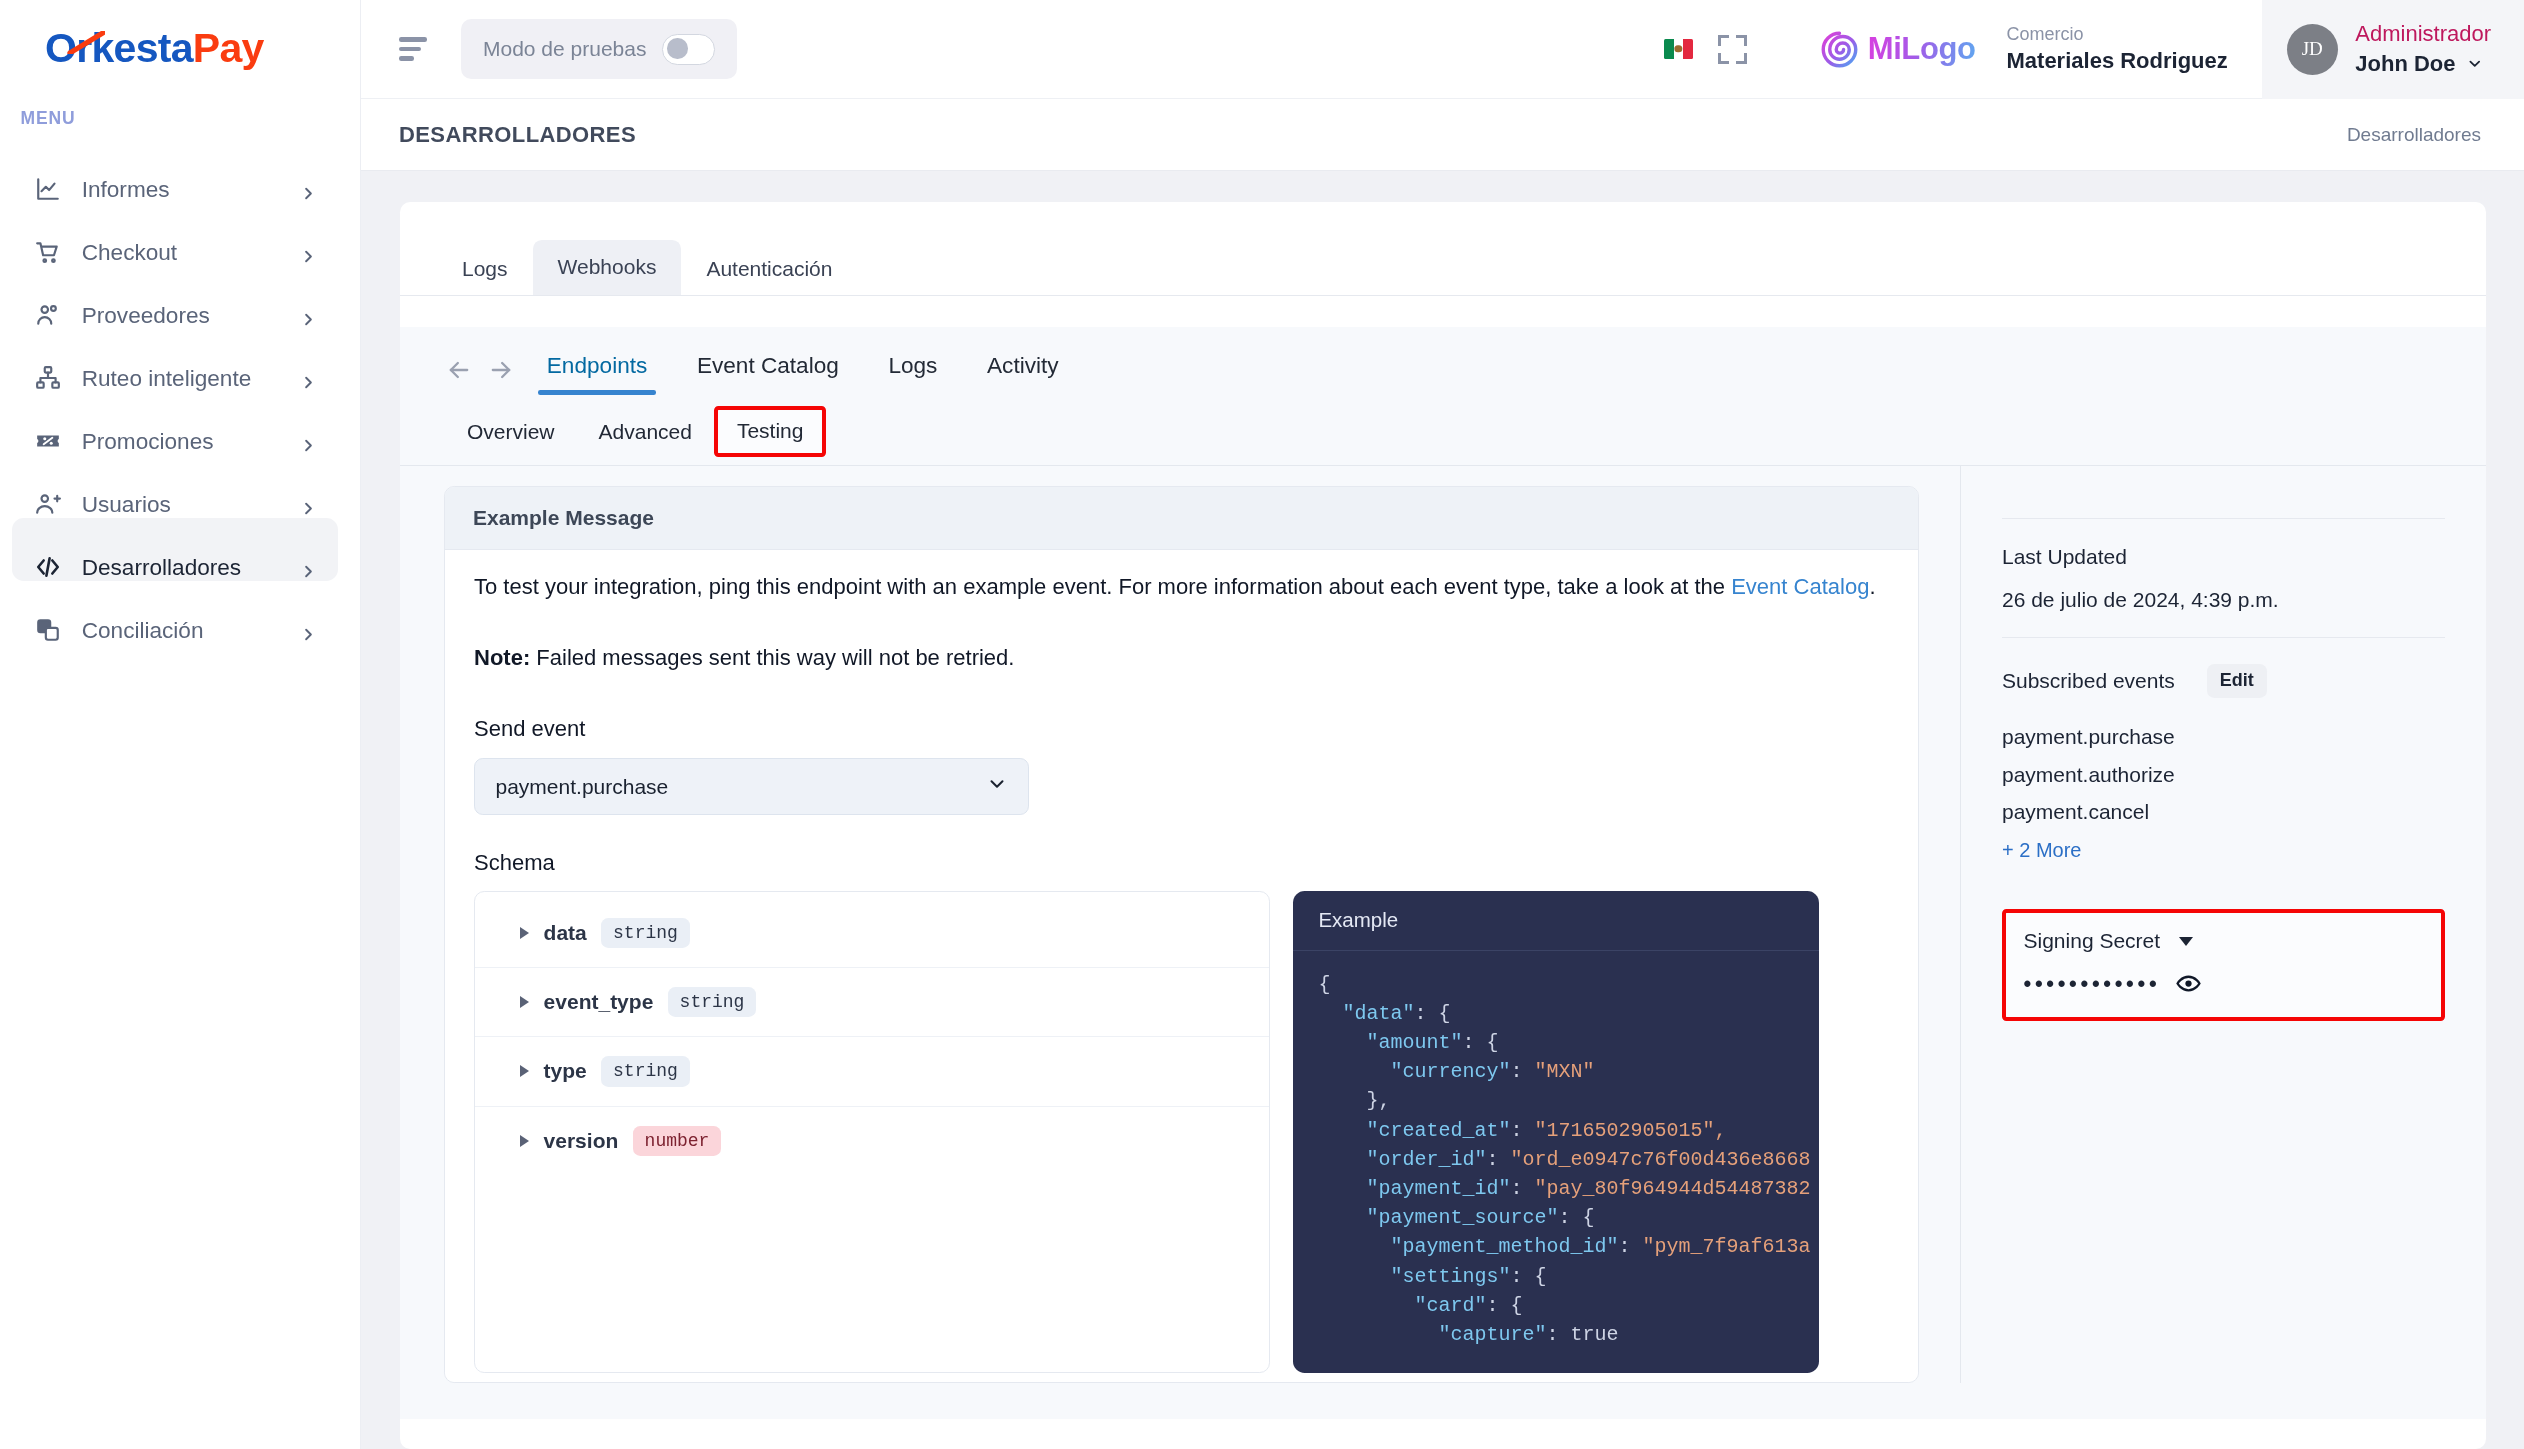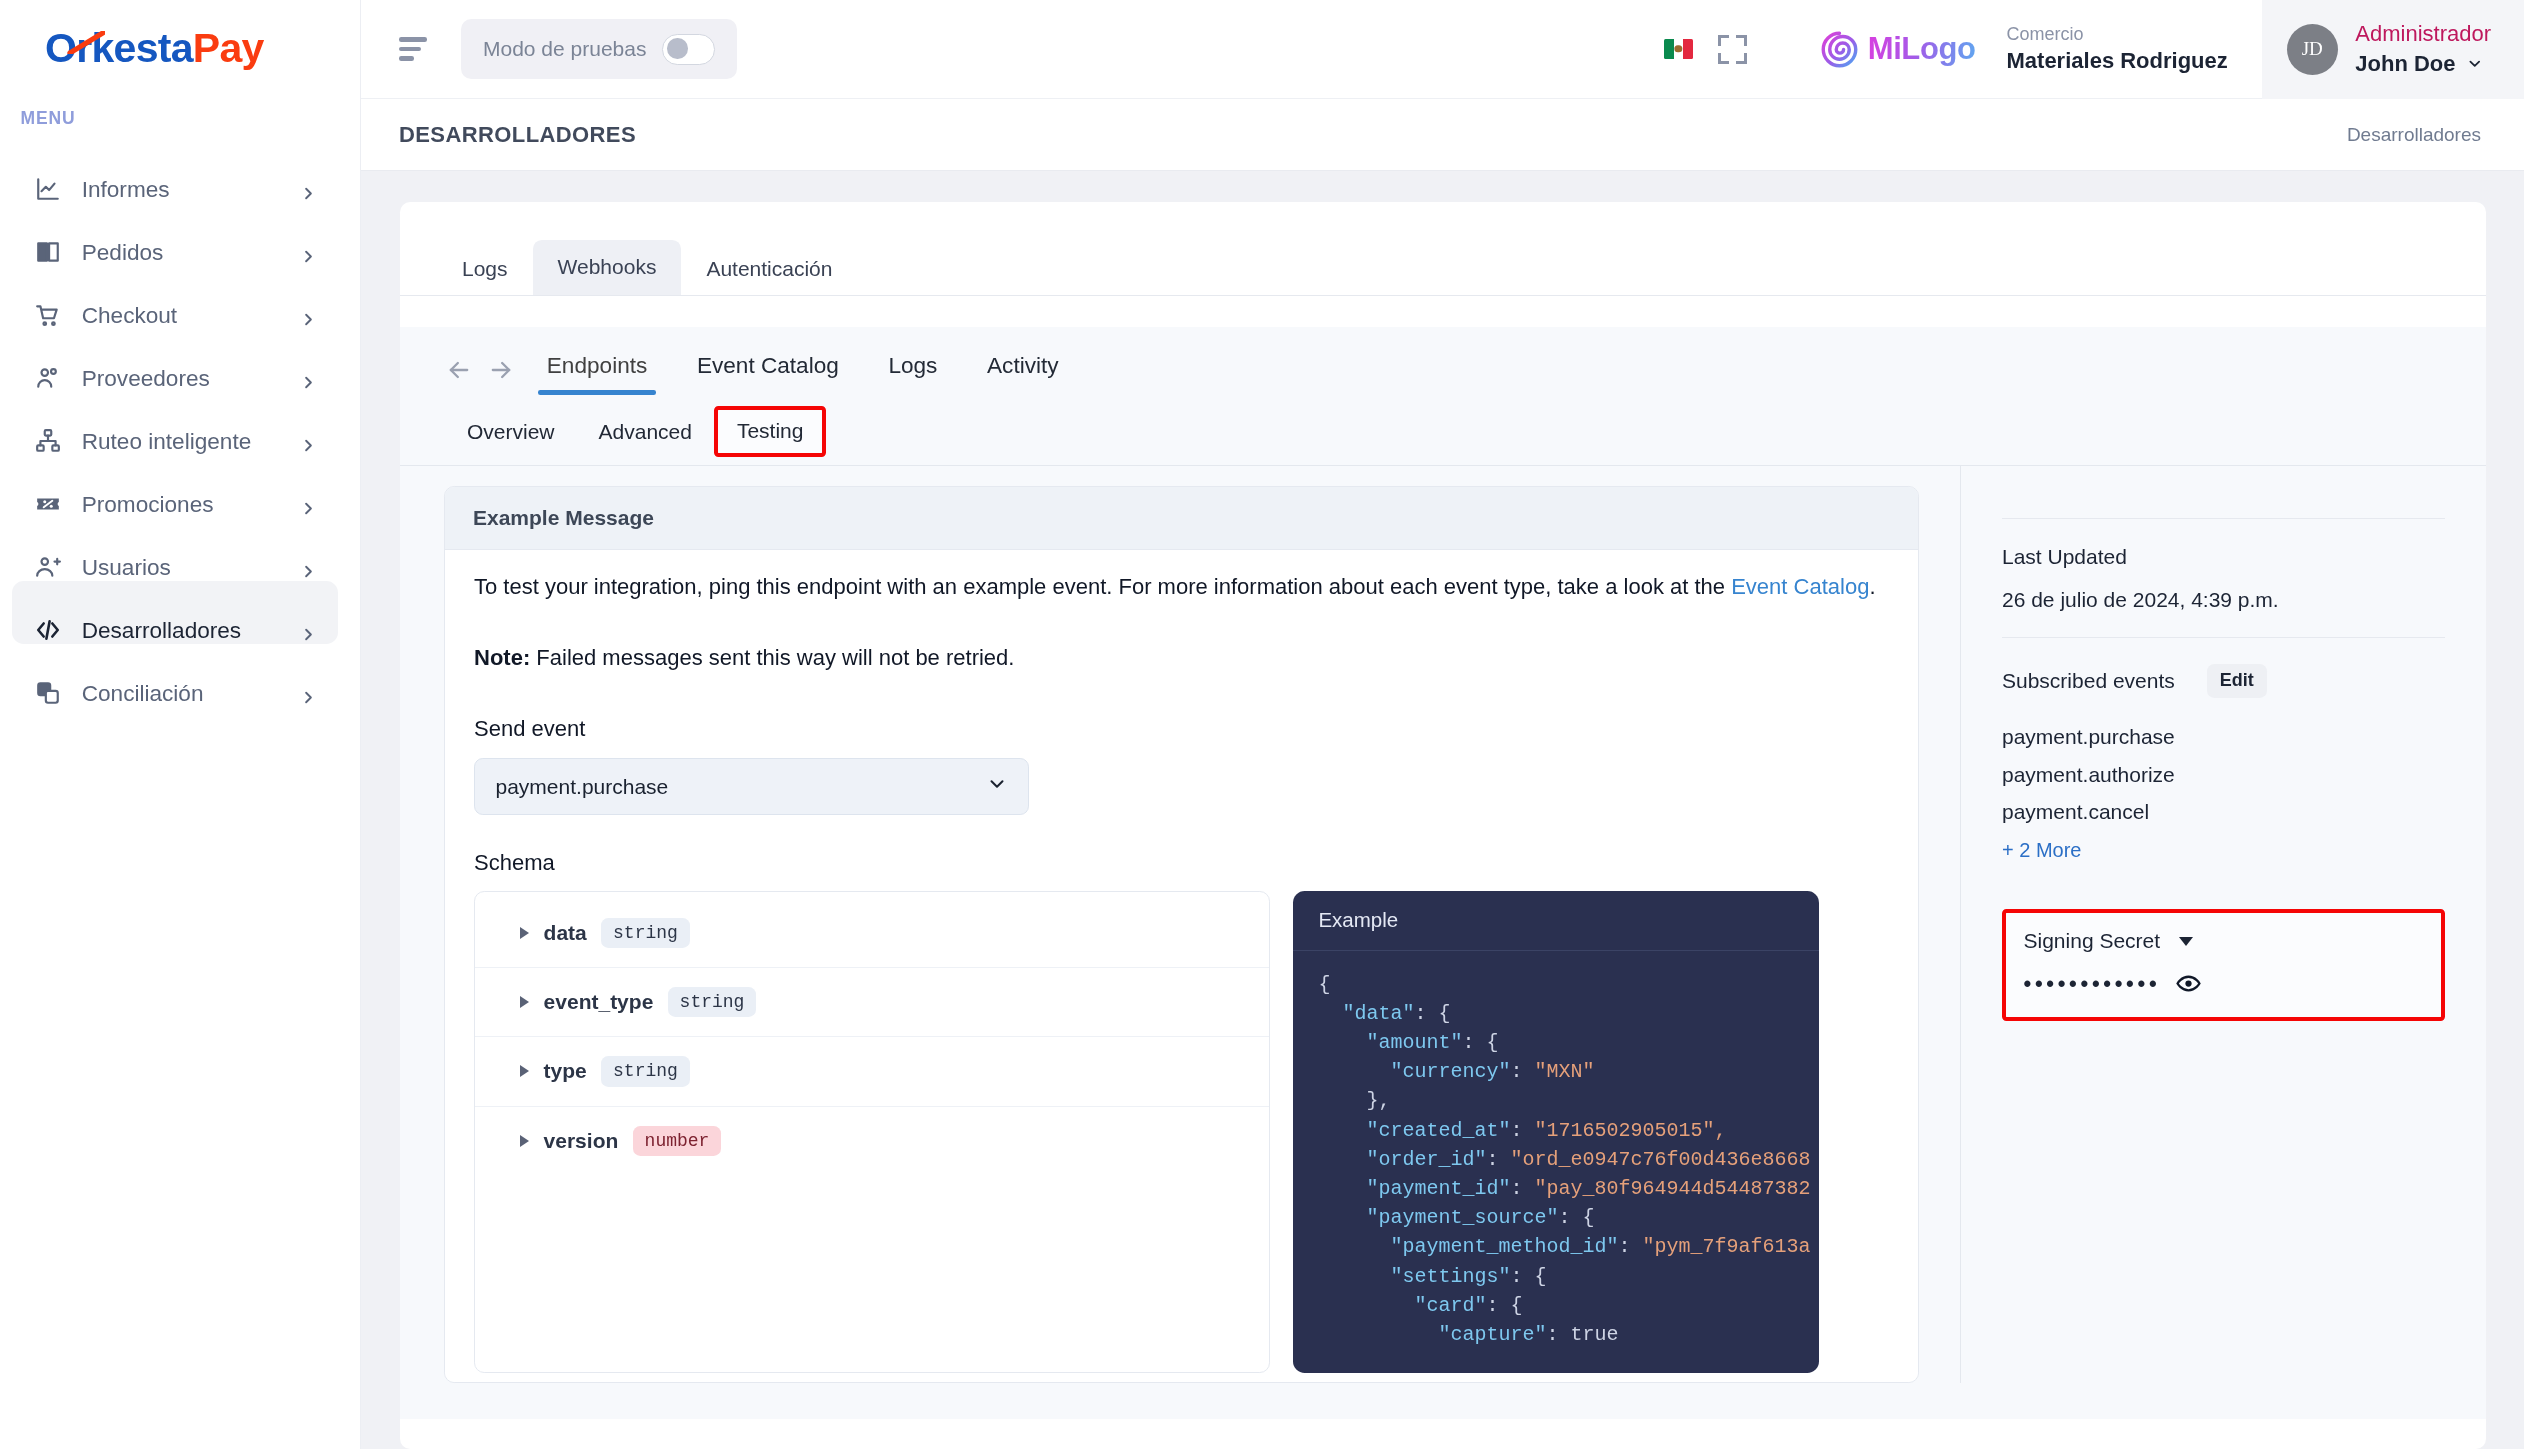--- a/index.html
+++ b/index.html
@@ -118,21 +118,21 @@
   
   .outer-tabs { display: flex; align-items: flex-end; padding: 0 0 0 37px; border-bottom: 1.5px solid #e6e9ef; }
   .otab { font-size: 21px; color: #3a4254; padding: 16px 25px; border-radius: 8.8px 8.8px 0 0; cursor: pointer; line-height: 1; }
   .otab.active { background: #eef0f5; padding-bottom: 17.5px; }
 
   
   .svix { background: #f7f9fc; margin: 31px 0 0 0; height: calc(100% - 117px); overflow: hidden; position: relative; }
   .svix-nav { display: flex; align-items: center; gap: 0; padding: 19px 0 0 38px; }
   .arrow-btn { width: 42px; height: 42px; display: flex; align-items: center; justify-content: center; color: #9aa1b0; cursor: pointer; }
   .snav-tab { font-size: 22.6px; color: #232a36; padding: 7.3px 17.5px 16px 17.5px; margin: 0 7.3px; cursor: pointer; position: relative; }
-  .snav-tab.active { color: #404040; }
+  .snav-tab.active { color: #0369a1; }
   .snav-tab.active::after { content: ""; position: absolute; left: 8.8px; right: 8.8px; bottom: 0; height: 4.4px; background: #3684cf; border-radius: 2.2px; }
 
   .sub-tabs { display: flex; align-items: center; padding: 11.7px 0 0 45px; border-bottom: 1.5px solid #e4e8ee; }
   .subtab { font-size: 21px; color: #222936; padding: 10.2px 22px 17.5px 22px; cursor: pointer; }
   .subtab.highlighted { border: 4.4px solid #f50505; border-radius: 4.4px; padding: 8.8px 19px 10.2px 19px; margin-bottom: 7.3px; background: #fbfcfe; }
 
   .svix-body { display: flex; height: calc(100% - 175px); }
   .svix-left { flex: 1; padding: 20.5px 0 0 44px; min-width: 0; }
   .svix-right { width: 526px; flex: 0 0 526px; border-left: 1.5px solid #e4e8ee; padding: 0 41px; position: relative; }
 
@@ -221,35 +221,20 @@
             </svg>
         </span>
         <span class="nv-label">Informes</span>
         <span class="nv-chev">
           <svg width="19" height="19" viewBox="0 0 24 24" fill="none" stroke="currentColor" stroke-width="2.4" stroke-linecap="round" stroke-linejoin="round">
               <path d="M9 18l6-6-6-6"></path>
             </svg>
         </span>
       </div>
 
-      <div class="nav-item">
-        <span class="nv-icon">
-          <svg width="26" height="26" viewBox="0 0 24 24" fill="none" stroke="currentColor" stroke-width="2" stroke-linejoin="round">
-              <path d="M12 5v15"></path>
-              <path d="M3 4h8v16H3z" fill="currentColor"></path>
-              <path d="M13 4h8v16h-8z"></path>
-            </svg>
-        </span>
-        <span class="nv-label">Pedidos</span>
-        <span class="nv-chev">
-          <svg width="19" height="19" viewBox="0 0 24 24" fill="none" stroke="currentColor" stroke-width="2.4" stroke-linecap="round" stroke-linejoin="round">
-              <path d="M9 18l6-6-6-6"></path>
-            </svg>
-        </span>
-      </div>
 
       <div class="nav-item">
         <span class="nv-icon">
           <svg width="26" height="26" viewBox="0 0 24 24" fill="none" stroke="currentColor" stroke-width="2" stroke-linecap="round" stroke-linejoin="round">
               <path d="M2 4h3l2.5 11h10L20 7H6"></path>
               <circle cx="9" cy="20" r="1.2"></circle>
               <circle cx="17" cy="20" r="1.2"></circle>
             </svg>
         </span>
         <span class="nv-label">Checkout</span>

